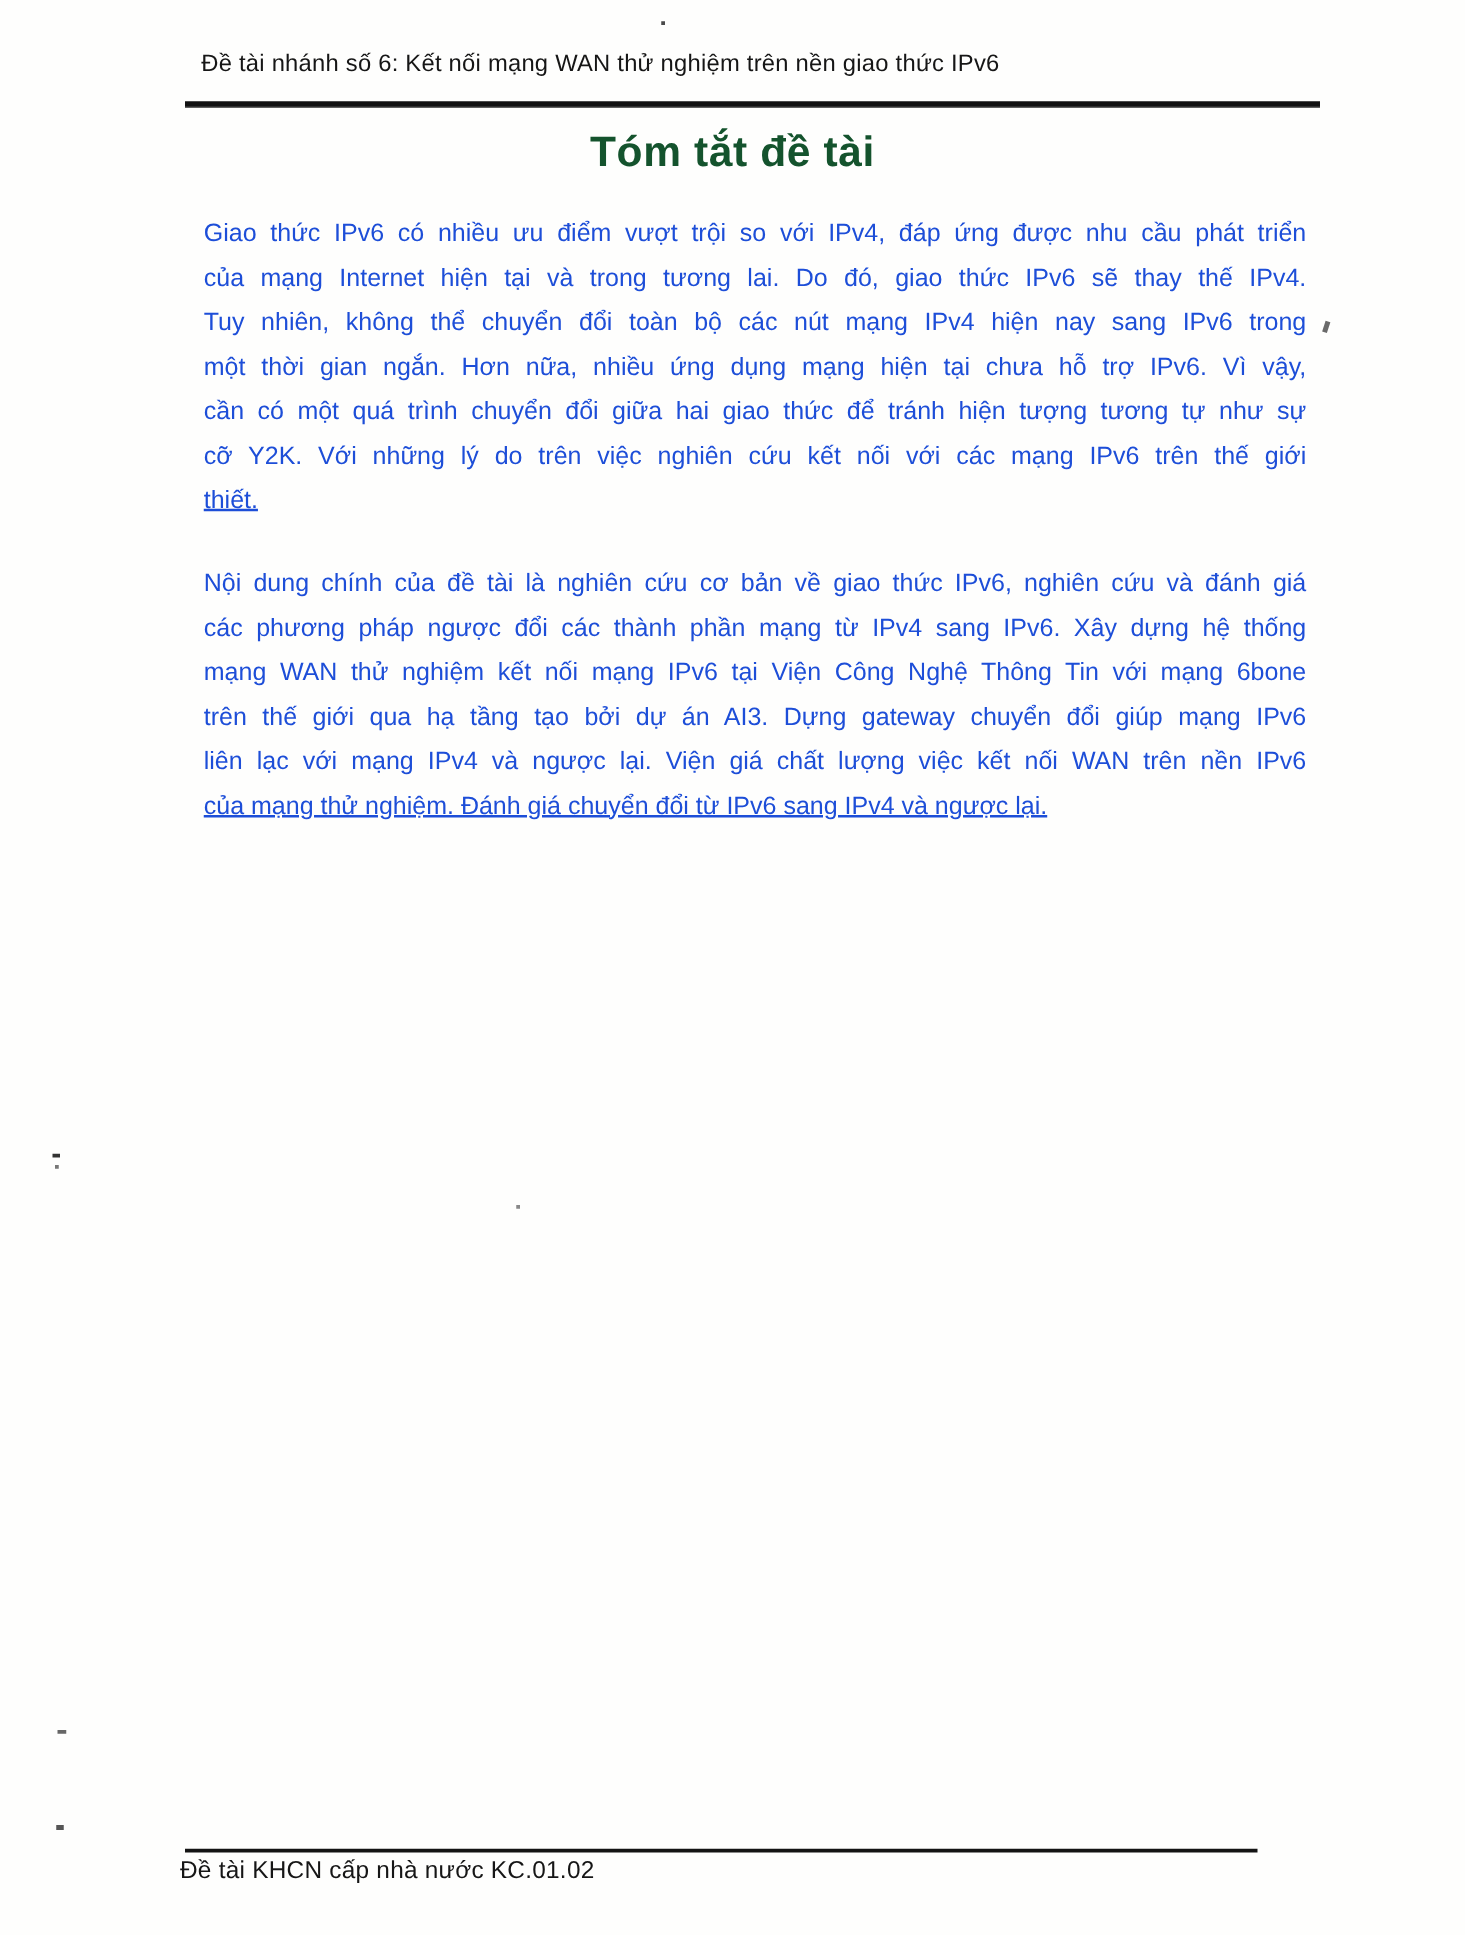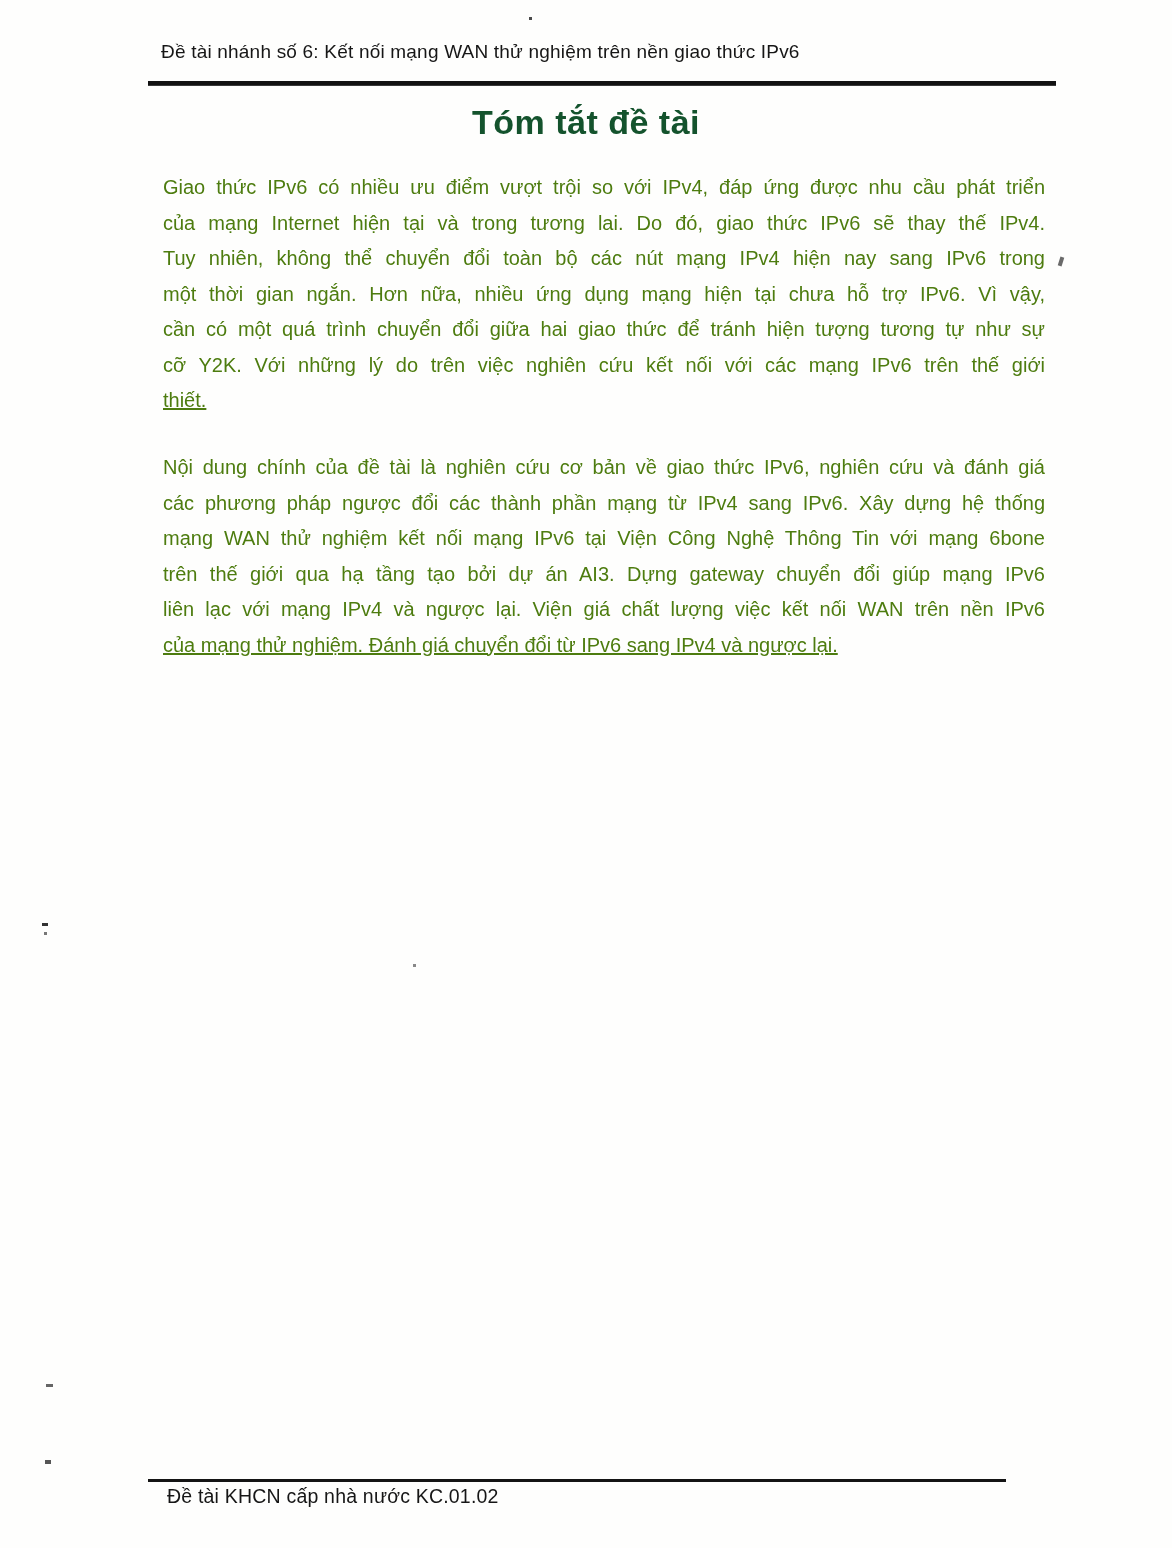--- a/index.html
+++ b/index.html
@@ -46,21 +46,21 @@
     font-weight: bold;
     letter-spacing: 0.5px;
     color: #14532d;
   }
   .para {
     position: absolute;
     left: 163px;
     width: 882px;
     font-size: 20px;
     line-height: 35.5px;
-    color: #4d7c0f;
+    color: #1d4ed8;
   }
   .para-1 { top: 170px; }
   .para-2 { top: 450px; }
   .jline {
     text-align: justify;
     text-align-last: justify;
     white-space: normal;
   }
   .lastline {
     text-align: left;
@@ -70,21 +70,21 @@
   .footer-rule {
     position: absolute;
     left: 148px;
     top: 1479px;
     width: 858px;
     height: 3px;
     background: #141414;
   }
   .footer-text {
     position: absolute;
-    left: 167px;
+    left: 144px;
     top: 1485px;
     font-size: 19.5px;
     letter-spacing: 0.2px;
     white-space: nowrap;
     color: #161616;
   }
   .speck {
     position: absolute;
     background: #4a4a4a;
   }

